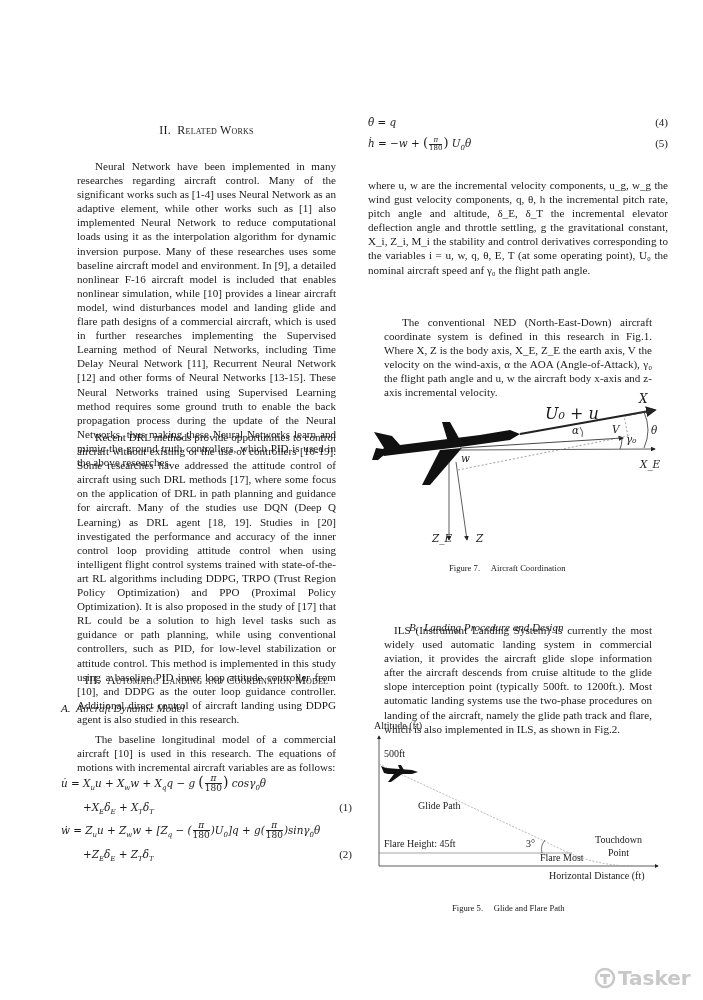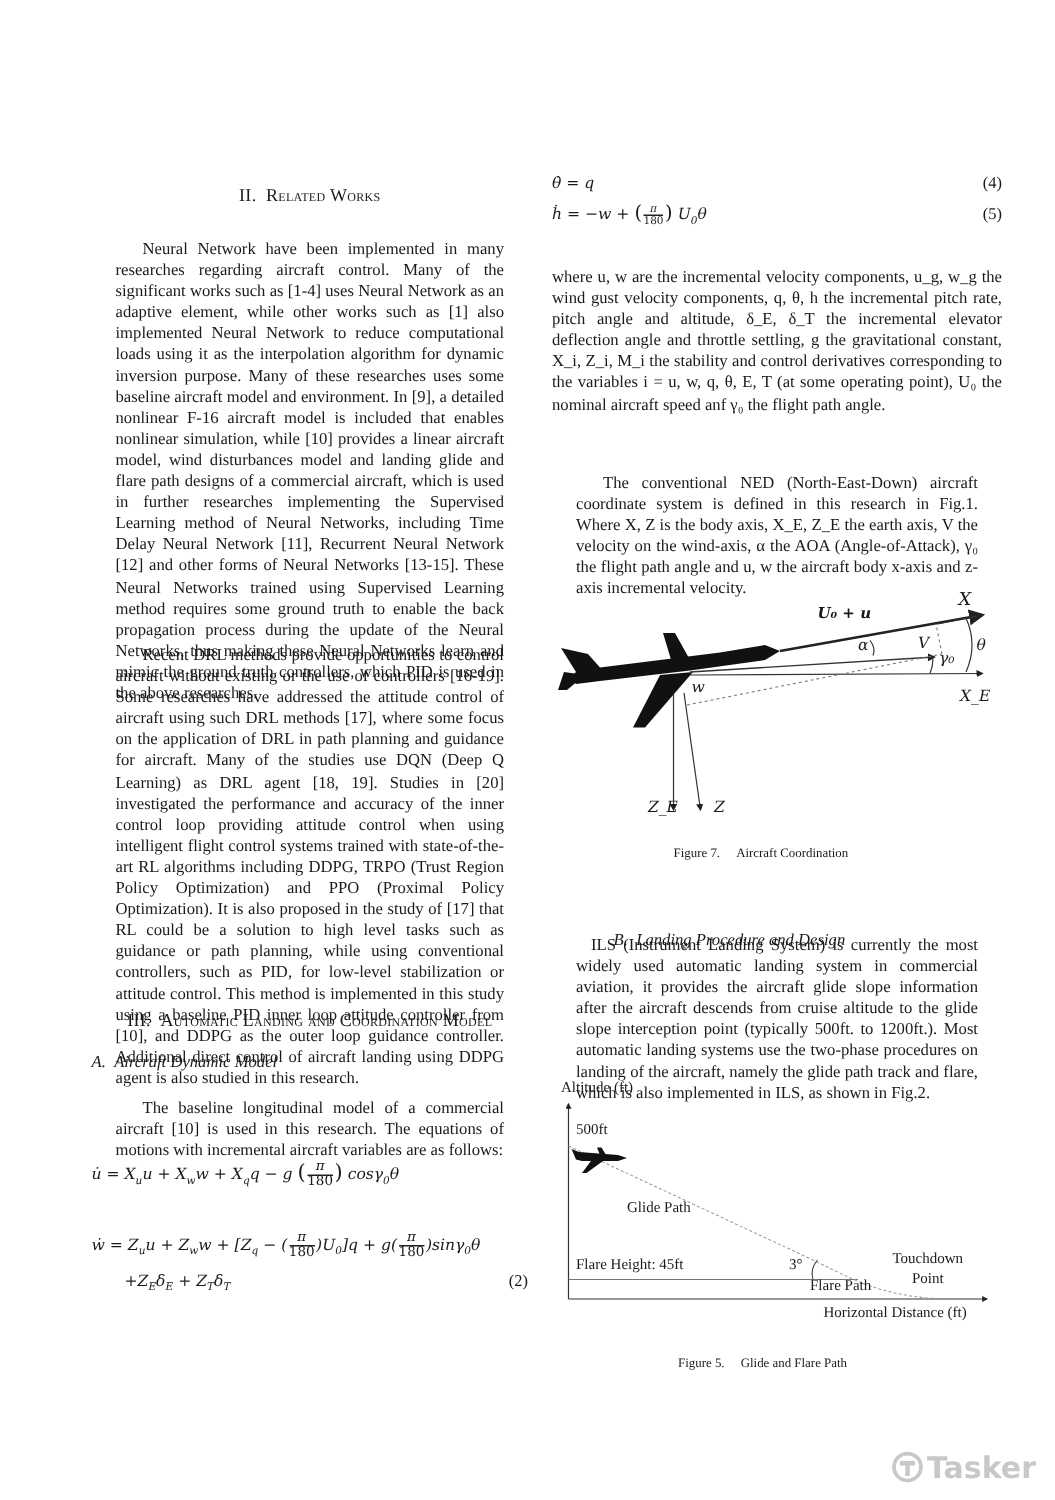--- a/index.html
+++ b/index.html
@@ -48,20 +48,24 @@
     <span>A.</span>&nbsp;&nbsp;<span>Aircraft Dynamic Model</span>
   </div>
 
   <div class="abs" style="left:0;width:291px;top:716px;">
     <p class="para">The baseline longitudinal model of a commercial aircraft [10] is used in this research. The equations of motions with incremental aircraft variables are as follows:</p>
   </div>
 
   <div class="abs" style="left:0;width:291px;top:774px;height:120px;">
     <div class="eqline math" style="top:0;">
       u̇ = X<sub>u</sub>u + X<sub>w</sub>w + X<sub>q</sub>q − g <span style="font-size:14px;font-style:normal;">(</span><span class="frac"><span class="num">π</span><span>180</span></span><span style="font-size:14px;font-style:normal;">)</span> cosγ<sub>0</sub>θ
+    </div>
+    <div class="eqline math" style="top:26px;padding-left:22px;">
+      +X<sub>E</sub>δ<sub>E</sub> + X<sub>T</sub>δ<sub>T</sub>
+      <span class="eqnum">(1)</span>
     </div>
     <div class="eqline math" style="top:47px;">
       ẇ = Z<sub>u</sub>u + Z<sub>w</sub>w + [Z<sub>q</sub> − (<span class="frac"><span class="num">π</span><span>180</span></span>)U<sub>0</sub>]q + g(<span class="frac"><span class="num">π</span><span>180</span></span>)sinγ<sub>0</sub>θ
     </div>
     <div class="eqline math" style="top:73px;padding-left:22px;">
       +Z<sub>E</sub>δ<sub>E</sub> + Z<sub>T</sub>δ<sub>T</sub>
       <span class="eqnum">(2)</span>
     </div>
   </div>
 </div>
@@ -111,21 +115,21 @@
     <line x1="258" y1="46" x2="254" y2="26" stroke="#777" stroke-width="0.7" stroke-dasharray="2,2"></line>
 
     <path d="M210,37 Q214,42 212,47" fill="none" stroke="#333" stroke-width="0.8"></path>
     <path d="M250,59 Q252,54 252,49" fill="none" stroke="#333" stroke-width="0.8"></path>
     <path d="M274,22 Q282,40 274,58" fill="none" stroke="#333" stroke-width="0.8"></path>
 
     <line x1="79" y1="72" x2="79" y2="150" stroke="#333" stroke-width="0.8" marker-end="url(#ah)"></line>
     <line x1="86" y1="72" x2="97" y2="150" stroke="#333" stroke-width="0.8" marker-end="url(#ah)"></line>
   </svg>
   <span class="abs math" style="left:269px;top:2px;font-size:12px;">X</span>
-  <span class="abs math" style="left:175px;top:14px;font-size:10px;font-weight:bold;">U₀ + u</span>
+  <span class="abs math" style="left:175px;top:14px;font-size:16px;">U₀ + u</span>
   <span class="abs math" style="left:202px;top:34px;">α</span>
   <span class="abs math" style="left:242px;top:33px;">V</span>
   <span class="abs math" style="left:256px;top:43px;">γ₀</span>
   <span class="abs math" style="left:281px;top:34px;">θ</span>
   <span class="abs math" style="left:270px;top:68px;">X_E</span>
   <span class="abs math" style="left:91px;top:62px;">w</span>
   <span class="abs math" style="left:62px;top:142px;">Z_E</span>
   <span class="abs math" style="left:106px;top:142px;">Z</span>
 </div>
 <div class="caption" style="left:449px;top:563px;">
@@ -157,21 +161,21 @@
       <path d="M9,46 L14,48 L40,50 L46,52 L40,54 L16,54 L12,53 Z"></path>
       <path d="M26,45 L29,45 L32,50 L28,50 Z"></path>
       <path d="M22,54 L30,54 L19,62 L16,62 Z"></path>
     </g>
   </svg>
   <span class="abs" style="left:2px;top:0;">Altitude (ft)</span>
   <span class="abs" style="left:12px;top:28px;">500ft</span>
   <span class="abs" style="left:46px;top:80px;">Glide Path</span>
   <span class="abs" style="left:12px;top:118px;">Flare Height: 45ft</span>
   <span class="abs" style="left:154px;top:118px;">3°</span>
-  <span class="abs" style="left:168px;top:132px;">Flare Path</span>
+  <span class="abs" style="left:168px;top:132px;">Flare Most</span>
   <span class="abs" style="left:223px;top:114px;">Touchdown</span>
   <span class="abs" style="left:236px;top:127px;">Point</span>
   <span class="abs" style="left:177px;top:150px;font-family:Liberation Serif, serif;">Horizontal Distance (ft)</span>
 </div>
 <div class="caption" style="left:452px;top:903px;">
   <span>Figure 5.</span>&nbsp;&nbsp;&nbsp;&nbsp;&nbsp;<span>Glide and Flare Path</span>
 </div>
 
 <div class="watermark">
   <svg width="22" height="22" viewBox="0 0 22 22">

